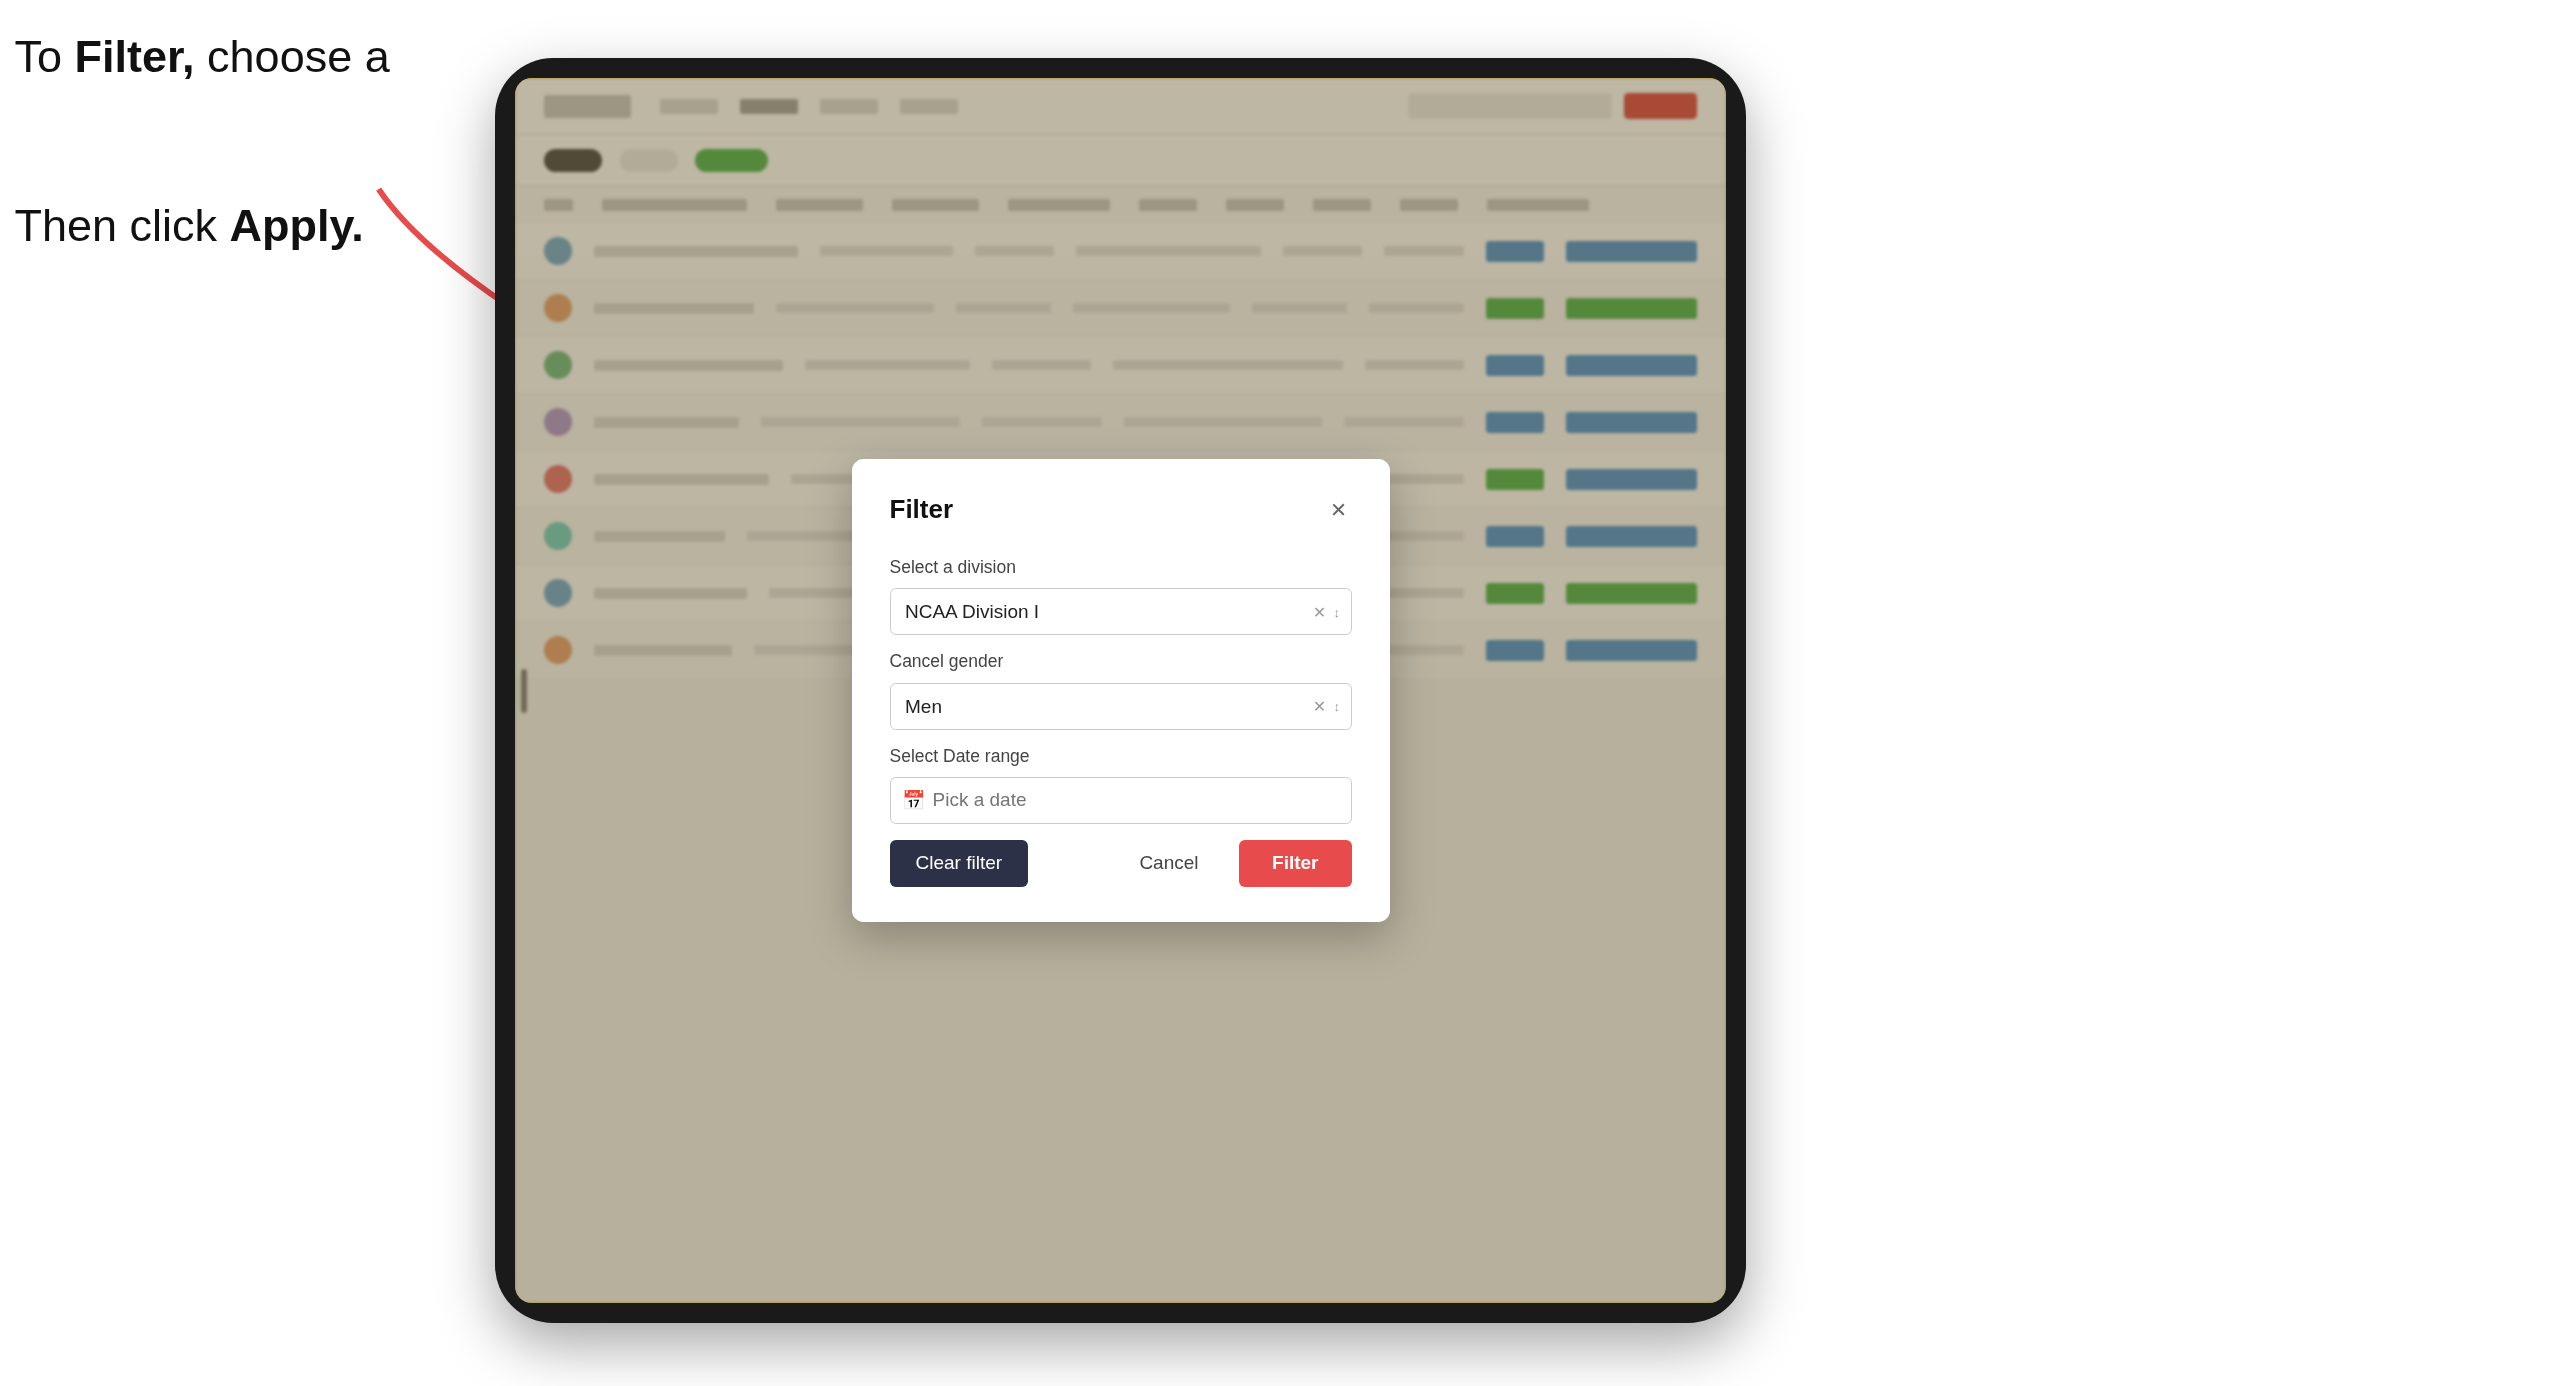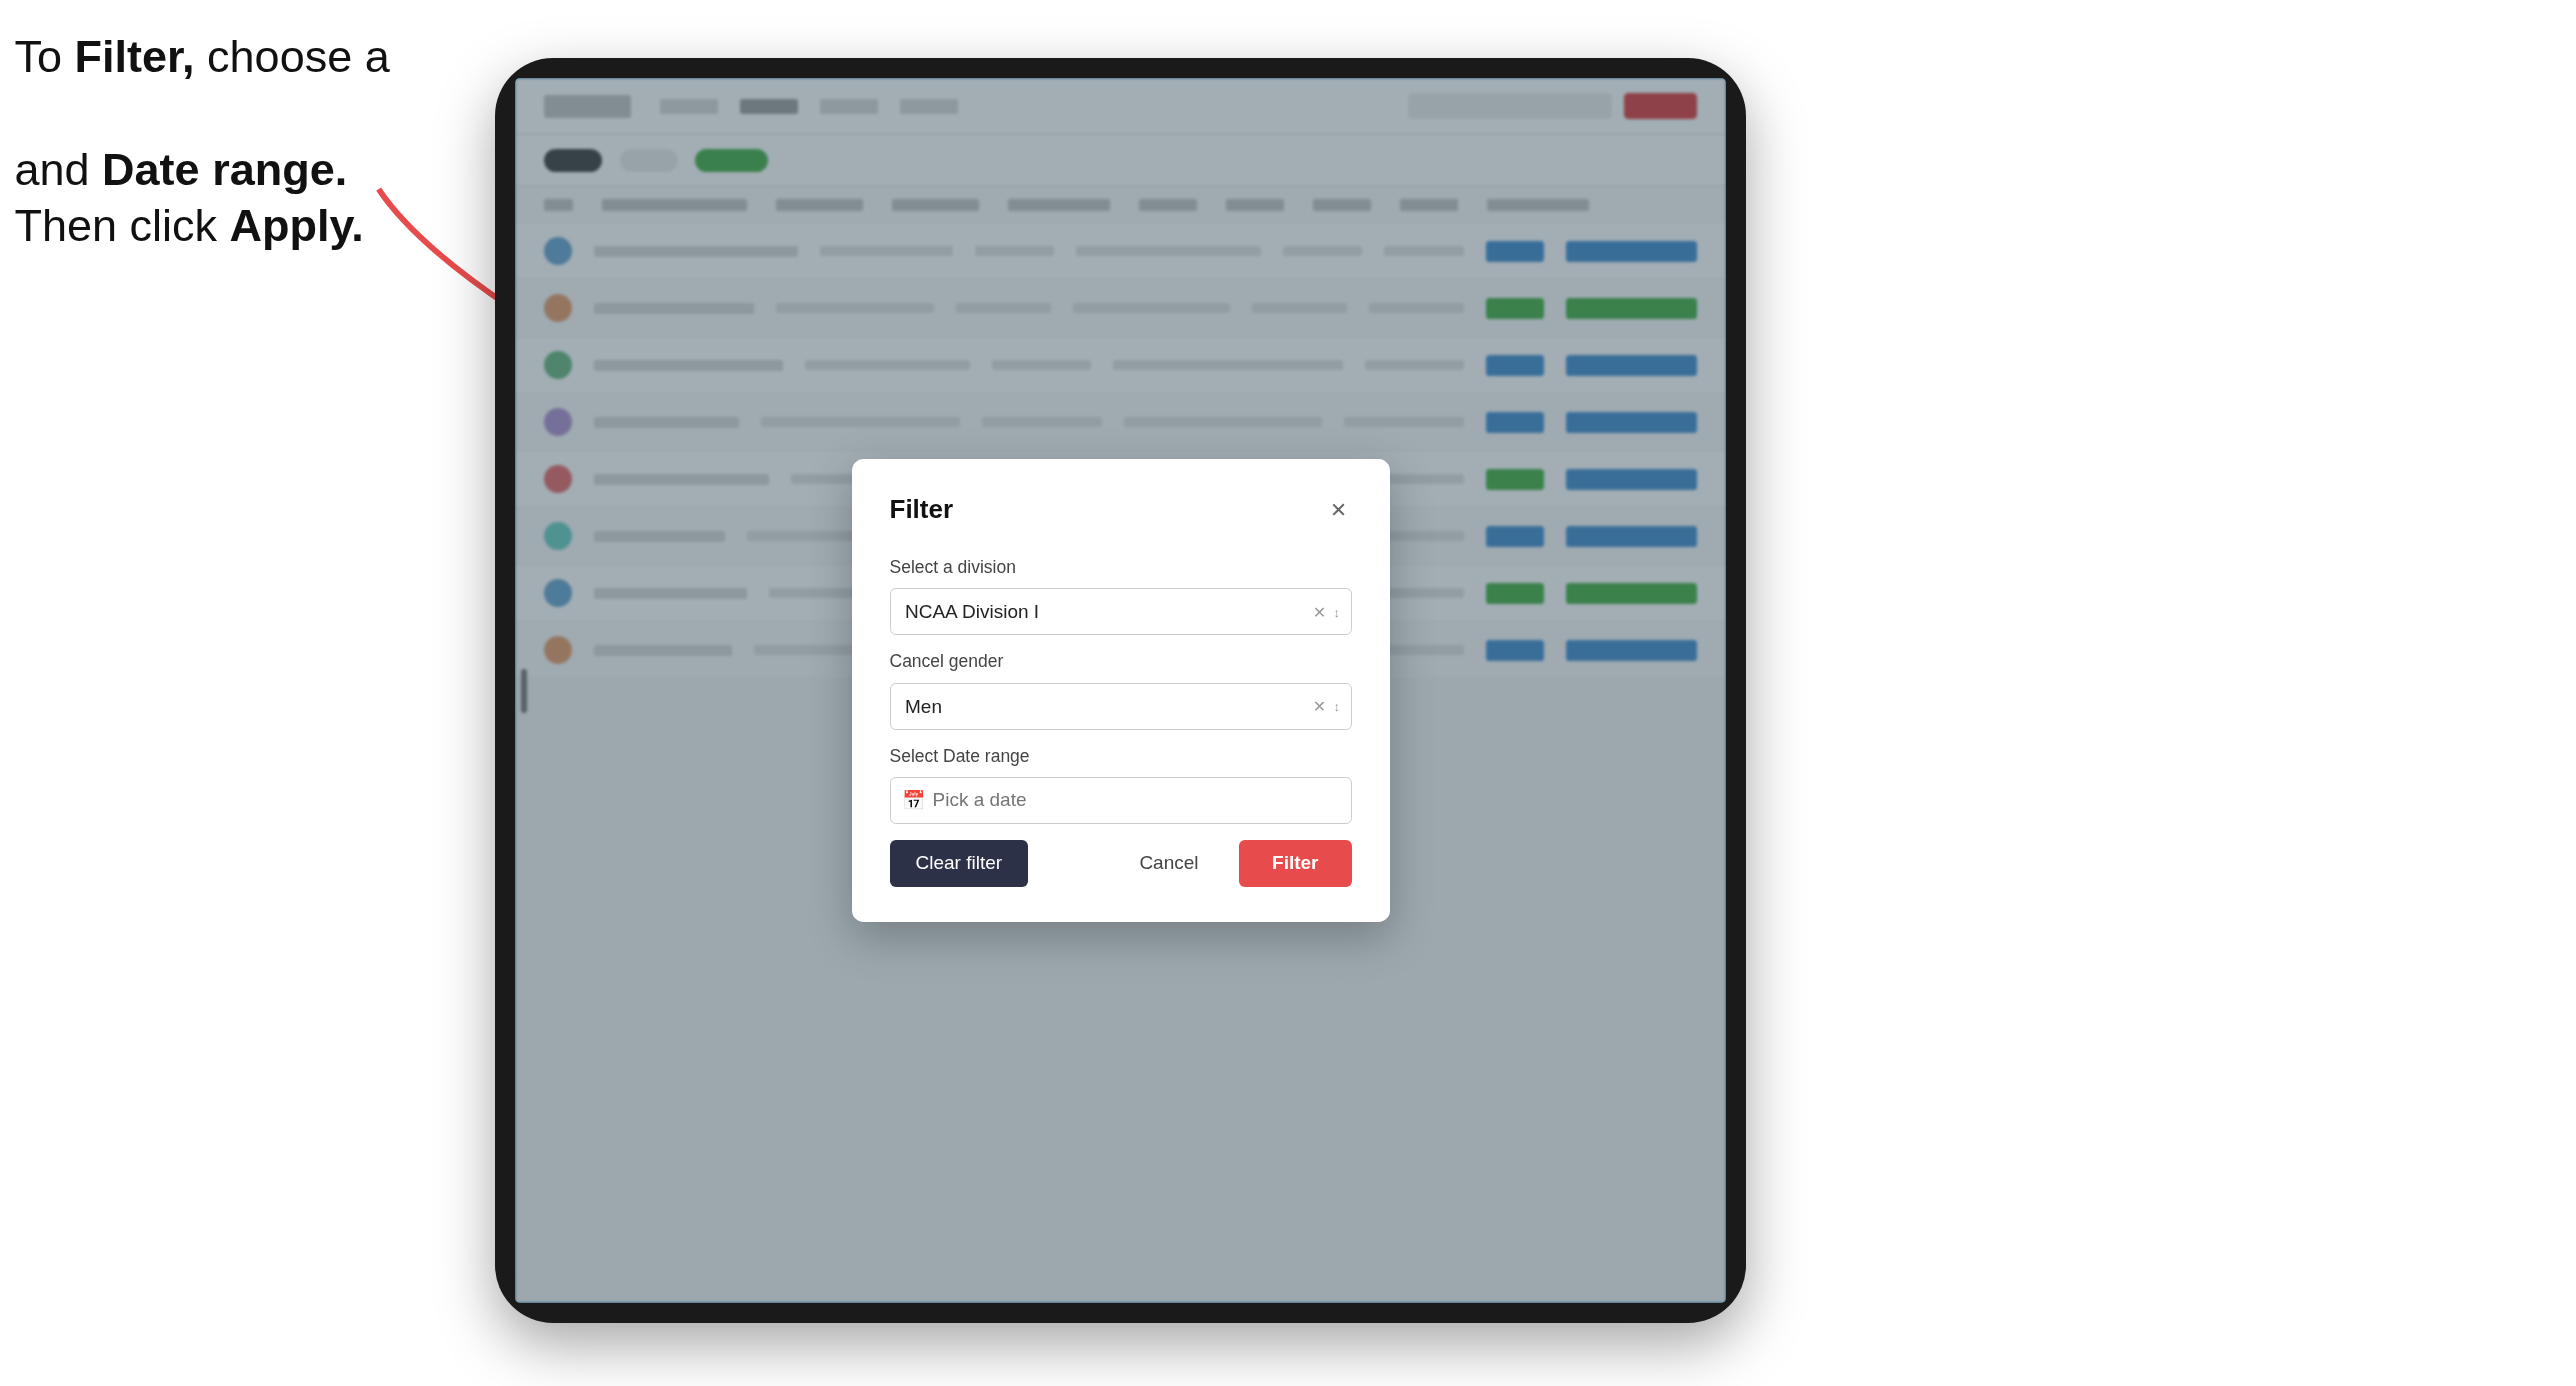--- a/index.html
+++ b/index.html
@@ -43,22 +43,22 @@
       height: 1265px;
       background: #1a1a1a;
       border-radius: 58px;
       padding: 20.4px;
       box-shadow: 0 22px 58px rgba(0,0,0,0.35);
     }
 
     .tablet-screen {
       width: 100%;
       height: 100%;
-      background: #0369a1;
-      border-radius: 5px;
+      background: #eab308;
+      border-radius: 17px;
       overflow: hidden;
       position: relative;
     }
 
     
     .app-bg {
       position: absolute;
       inset: 0;
       background: #f5f5f5;
       filter: blur(1.5px);
@@ -424,21 +424,21 @@
       background: #888888;
       border-radius: 2.9px;
     }
   </style>
 </head>
 <body>
 
 <div class="instruction-text">
   <span>To <span class="bold">Filter,</span> choose a</span><br>
   <br>
-  <span>and <span class="bold">Date range.</span></span><br>
+  <br>
   <span>Then click <span class="bold">Apply.</span></span>
 </div>
 
 <svg class="arrow-svg" viewBox="0 0 900 520" xmlns="http://www.w3.org/2000/svg">
   <defs>
     <marker id="arrowhead" markerWidth="10" markerHeight="7" refX="0" refY="3.5" orient="auto">
       <polygon points="0 0, 10 3.5, 0 7" fill="#e84b4b"></polygon>
     </marker>
   </defs>
   <path d="M 120 80 Q 200 200 500 360" stroke="#e84b4b" stroke-width="8" fill="none" marker-end="url(#arrowhead)"></path>

